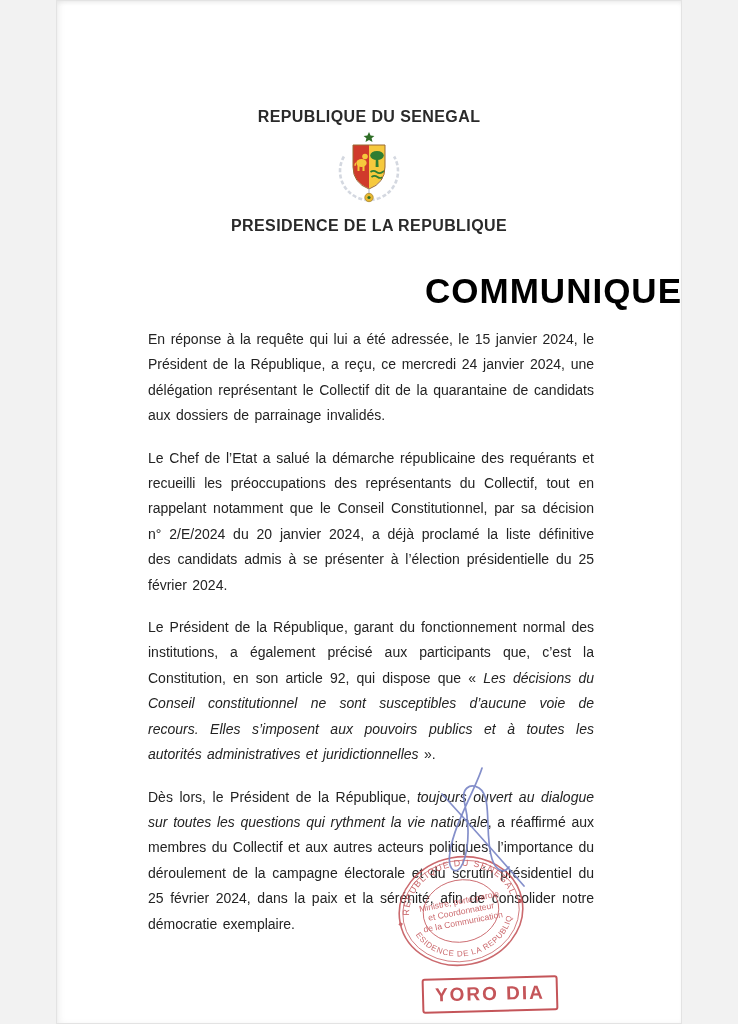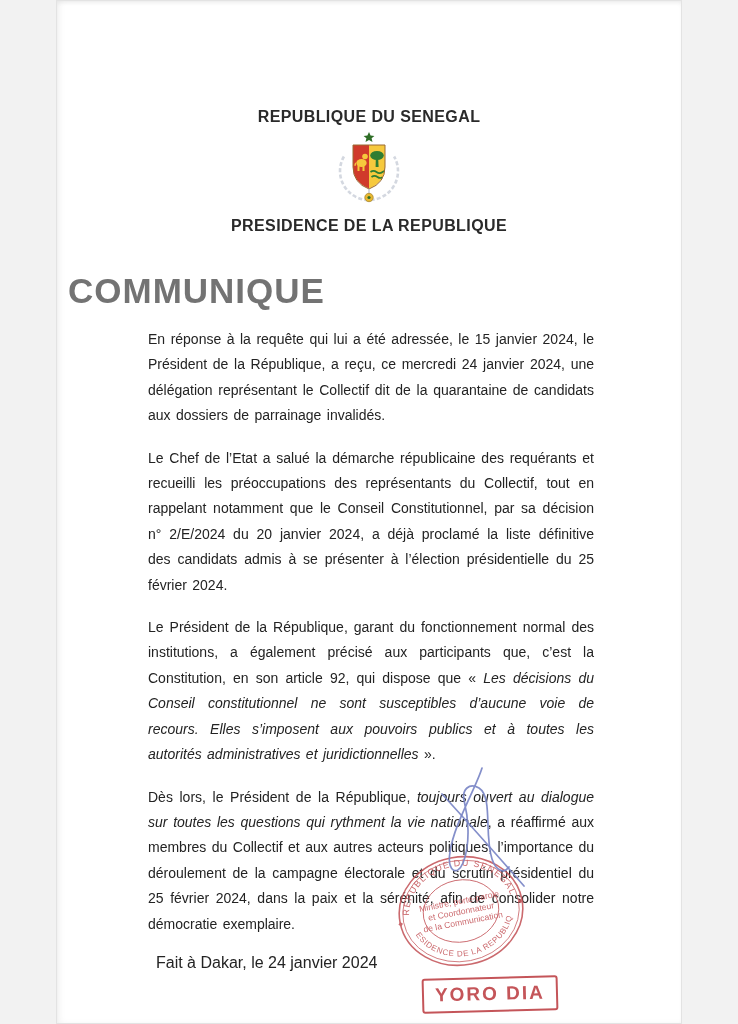--- a/index.html
+++ b/index.html
@@ -12,22 +12,22 @@
     font-family:"Liberation Sans","DejaVu Sans",sans-serif;
     color:var(--text,#1f1f1f);
     box-shadow:inset 0 0 0 1px #e3e3e3, inset 4px 0 6px rgba(0,0,0,.05), inset 0 3px 4px rgba(0,0,0,.06);
   }
   .header{ text-align:center; padding-top:108px; }
   .header-line{
     font-size:16px; font-weight:bold; letter-spacing:.4px; color:#2a2a2a;
   }
   .emblem{ display:block; margin:5px auto 6px auto; }
   .doc-title{
-    text-align:left; font-size:35px; font-weight:bold;
-    letter-spacing:1px; margin:36px 0 0 12px; color:#737373;
+    text-align:right; font-size:35px; font-weight:bold;
+    letter-spacing:1px; margin:36px 0 0 0; color:#000000;
   }
   .content{
     margin:16px 88px 0 92px;
     font-size:14px; line-height:25.4px;
     text-align:justify; word-spacing:1.5px; color:#232323;
   }
   .content p{ margin:0 0 17px 0; }
   .content .it{ font-style:italic; }
   .closing{
     margin:7px 0 0 100px; font-size:16px; color:#232323;
@@ -95,21 +95,20 @@
 
   <h1 class="doc-title">COMMUNIQUE</h1>
 
   <div class="content">
     <p><span>En réponse à la requête qui lui a été adressée, le 15 janvier 2024, le Président de la République, a reçu, ce mercredi 24 janvier 2024, une délégation représentant le Collectif dit de la quarantaine de candidats aux dossiers de parrainage invalidés.</span></p>
     <p><span>Le Chef de l’Etat a salué la démarche républicaine des requérants et recueilli les préoccupations des représentants du Collectif, tout en rappelant notamment que le Conseil Constitutionnel, par sa décision n° 2/E/2024 du 20 janvier 2024, a déjà proclamé la liste définitive des candidats admis à se présenter à l’élection présidentielle du 25 février 2024.</span></p>
     <p><span>Le Président de la République, garant du fonctionnement normal des institutions, a également précisé aux participants que, c’est la Constitution, en son article 92, qui dispose que « </span><span class="it">Les décisions du Conseil constitutionnel ne sont susceptibles d’aucune voie de recours. Elles s’imposent aux pouvoirs publics et à toutes les autorités administratives et juridictionnelles</span><span> ».</span></p>
     <p><span>Dès lors, le Président de la République, </span><span class="it">toujours ouvert au dialogue sur toutes les questions qui rythment la vie nationale</span><span>, a réaffirmé aux membres du Collectif et aux autres acteurs politiques, l’importance du déroulement de la campagne électorale et du scrutin présidentiel du 25 février 2024, dans la paix et la sérénité, afin de consolider notre démocratie exemplaire.</span></p>
   </div>
 
-  <div class="closing">Fait à Dakar, le 24 janvier 2024</div>
 
   <svg class="signature" width="115" height="128" viewBox="0 0 115 128" aria-hidden="true">
     <path d="M58,2 C52,22 30,58 26,86 C23,105 33,111 39,97 C47,77 44,50 40,34 C38,24 45,16 55,22 C69,31 60,68 68,93 C72,105 80,108 85,101"></path>
     <path d="M18,28 C40,52 72,88 100,120"></path>
   </svg>
 
   <svg class="stamp" width="150" height="124" viewBox="0 0 150 124" aria-hidden="true">
     <g transform="rotate(-11 75 60)">
       <ellipse cx="75" cy="60" rx="62" ry="54" stroke-width="1.6"></ellipse>
       <ellipse cx="75" cy="60" rx="58.5" ry="50.5" stroke-width=".8"></ellipse>

